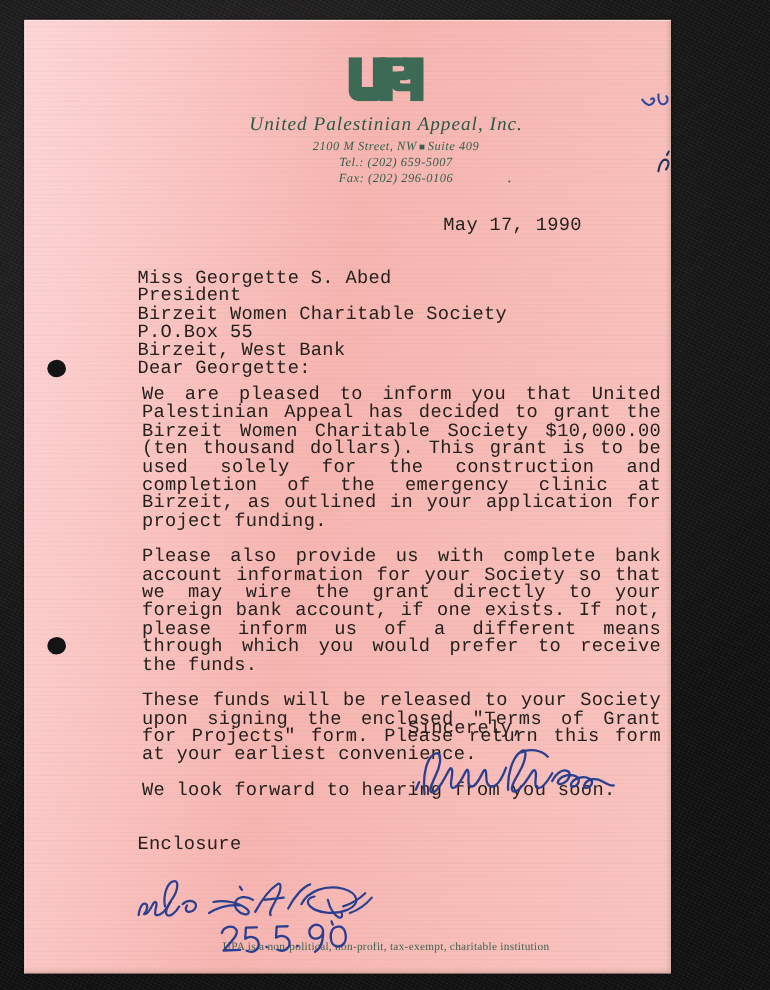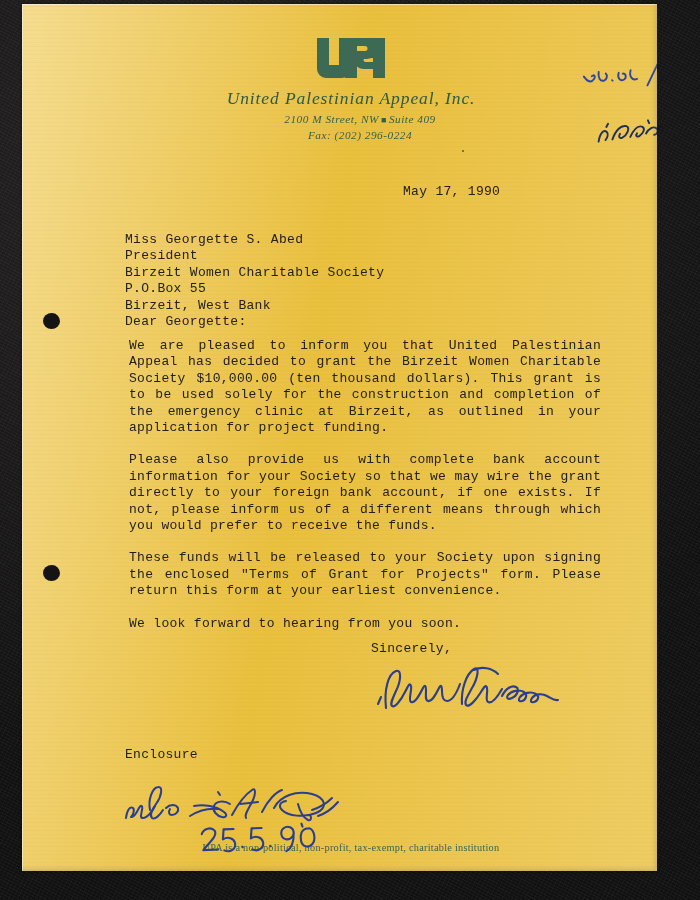--- a/index.html
+++ b/index.html
@@ -31,24 +31,24 @@
       repeating-linear-gradient(27deg, rgba(255,255,255,0.035) 0 1px, rgba(0,0,0,0) 1px 3px),
       repeating-linear-gradient(-63deg, rgba(255,255,255,0.025) 0 1px, rgba(0,0,0,0) 1px 4px),
       radial-gradient(circle at 30% 20%, #262424 0%, #121111 70%);
     pointer-events: none;
   }
 
   
   #page {
     position: absolute;
     left: 22px;
-    top: 4px;
-    width: 635px;
+    top: 18px;
+    width: 588px;
     height: 867px;
-    background: #eab308;
+    background: #fca5a5;
     box-shadow: 0 0 3px rgba(0,0,0,0.55);
     overflow: hidden;
   }
   #page::after {
     content: "";
     position: absolute;
     inset: 0;
     background:
       repeating-linear-gradient(0deg, rgba(140,135,115,0.055) 0 1px, rgba(0,0,0,0) 1px 4px),
       linear-gradient(100deg, rgba(255,255,255,0.55) 0%, rgba(232,228,214,0.25) 45%, rgba(245,243,234,0.4) 100%);
@@ -121,21 +121,21 @@
     width: 2px;
     height: 2px;
     background: #5a5648;
     border-radius: 50%;
     z-index: 4;
   }
 
   
   .tw {
     font-family: "Liberation Mono", "DejaVu Sans Mono", monospace;
-    font-size: 13px;
+    font-size: 17px;
     line-height: 16.4px;
     color: #24211c;
     letter-spacing: 0.3px;
   }
 
   #date-line {
     position: absolute;
     left: 381px;
     top: 180px;
   }
@@ -276,21 +276,22 @@
 
               <path d="M52,0 H70 V40 H58 V31 H48 A9,9 0 0 1 48,13 H58 V8 H52 Z M58,20 H50.5 A1.8,1.8 0 0 0 50.5,24 H58 Z"></path>
             </g>
           </svg>
         </div>
 
         <div id="org-name">United Palestinian Appeal, Inc.</div>
 
         <div class="addr-line"><span>2100 M Street, NW</span><span class="bullet-dot">■</span><span>Suite 409</span></div>
 
-        <div class="addr-line">Fax: (202) 296-0224</div>
+        <div class="addr-line">Tel.: (202) 659-5007</div>
+        <div class="addr-line">Fax: (202) 296-0106</div>
       </div>
 
       <div id="fleck"></div>
 
       <div id="date-line" class="tw">May 17, 1990</div>
 
       <div id="recipient" class="tw">Miss Georgette S. Abed
 President
 Birzeit Women Charitable Society
 P.O.Box 55

